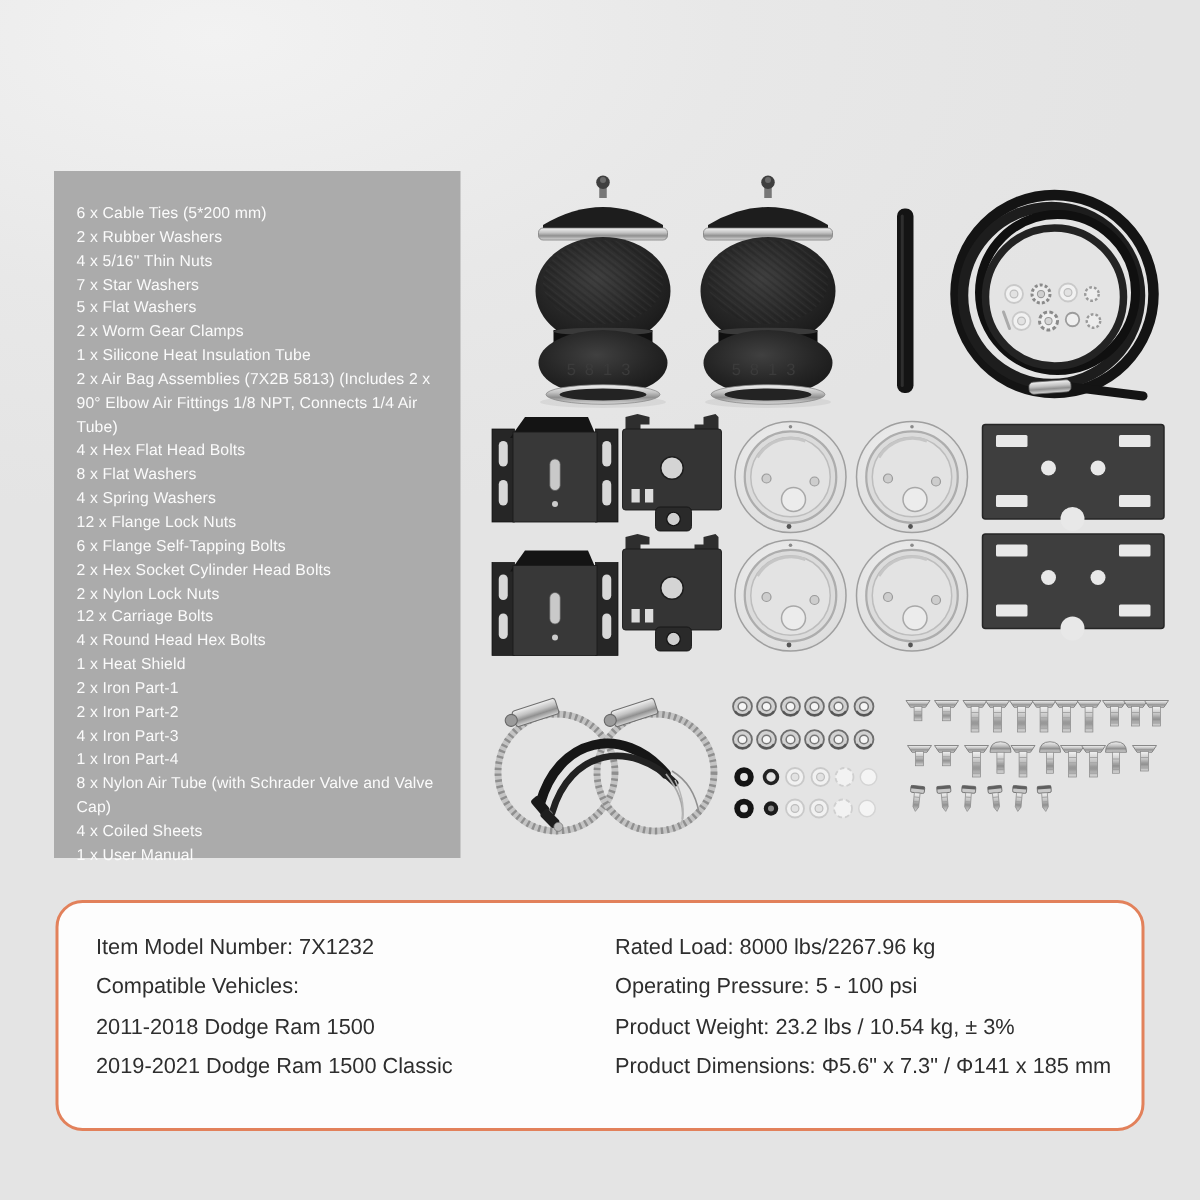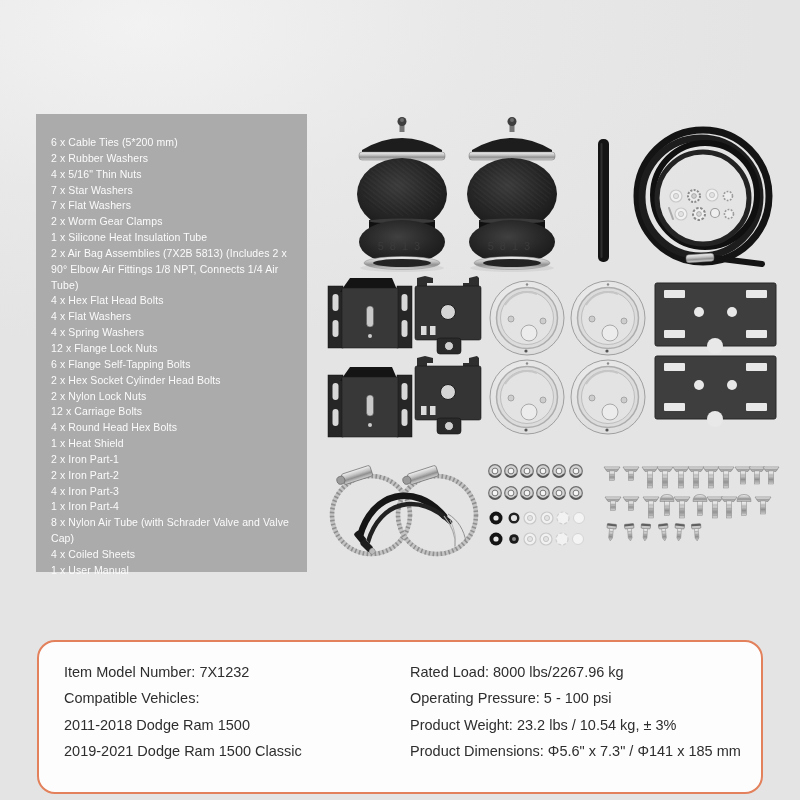--- a/index.html
+++ b/index.html
@@ -5,21 +5,21 @@
   html,body{margin:0;padding:0;}
   body{width:800px;height:800px;font-family:"Liberation Sans",sans-serif;}
   .stage{position:relative;width:800px;height:800px;overflow:hidden;
     background:radial-gradient(ellipse 620px 320px at 18% 3%, #f2f2f2 0%, #e8e8e8 55%, #e4e4e4 100%);}
   .collage{position:absolute;left:0;top:0;}
   .panel{position:absolute;left:36px;top:114px;width:271px;height:458px;
     background:#ababab;box-sizing:border-box;padding:21px 7px 0 15px;}
   .panel-line{font-size:10.5px;line-height:15.85px;color:#fbfbfb;letter-spacing:.1px;}
   .specs{position:absolute;left:37px;top:600px;width:726px;height:154px;box-sizing:border-box;
     background:#fdfdfd;border:2px solid #e2815b;border-radius:18px;
-    display:flex;padding:17px 14px 0 25px;margin-top:40px;}
+    display:flex;padding:17px 14px 0 25px;}
   .spec-col{width:346px;}
   .spec-col.right{flex:1;}
   .spec-line{font-size:14.5px;line-height:26.4px;color:#2e2e2e;white-space:nowrap;}
 </style>
 </head>
 <body>
 
 <div class="stage">
 
   <svg class="collage" width="800" height="800" viewBox="0 0 800 800">
@@ -295,26 +295,26 @@
       <use href="#boltT" transform="translate(680,524) rotate(5)"></use>
       <use href="#boltT" transform="translate(696,524) rotate(-4)"></use>
     </g>
   </svg>
 
   <div class="panel">
       <div class="panel-line">6 x Cable Ties (5*200 mm)</div>
       <div class="panel-line">2 x Rubber Washers</div>
       <div class="panel-line">4 x 5/16" Thin Nuts</div>
       <div class="panel-line">7 x Star Washers</div>
-      <div class="panel-line">7 x Flat Washers</div>
+      <div class="panel-line">5 x Flat Washers</div>
       <div class="panel-line">2 x Worm Gear Clamps</div>
       <div class="panel-line">1 x Silicone Heat Insulation Tube</div>
       <div class="panel-line">2 x Air Bag Assemblies (7X2B 5813) (Includes 2 x 90° Elbow Air Fittings 1/8 NPT, Connects 1/4 Air Tube)</div>
       <div class="panel-line">4 x Hex Flat Head Bolts</div>
-      <div class="panel-line">4 x Flat Washers</div>
+      <div class="panel-line">8 x Flat Washers</div>
       <div class="panel-line">4 x Spring Washers</div>
       <div class="panel-line">12 x Flange Lock Nuts</div>
       <div class="panel-line">6 x Flange Self-Tapping Bolts</div>
       <div class="panel-line">2 x Hex Socket Cylinder Head Bolts</div>
       <div class="panel-line">2 x Nylon Lock Nuts</div>
       <div class="panel-line">12 x Carriage Bolts</div>
       <div class="panel-line">4 x Round Head Hex Bolts</div>
       <div class="panel-line">1 x Heat Shield</div>
       <div class="panel-line">2 x Iron Part-1</div>
       <div class="panel-line">2 x Iron Part-2</div>

